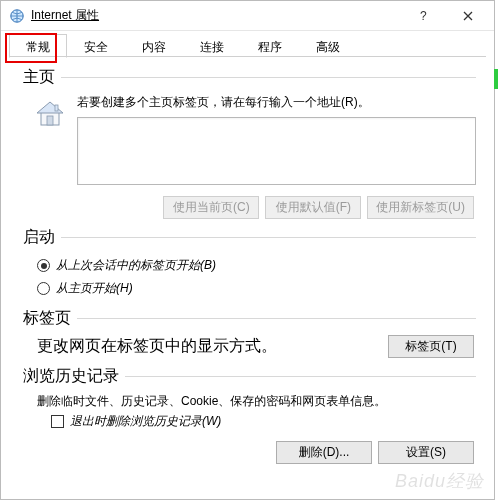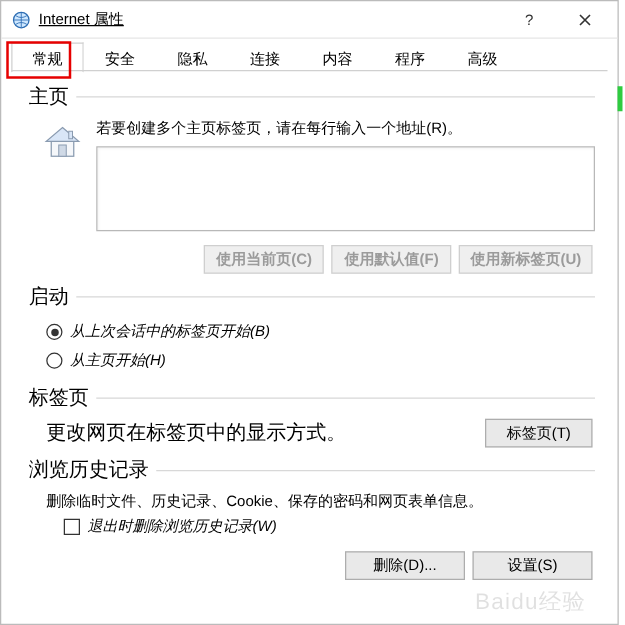--- a/index.html
+++ b/index.html
@@ -19,31 +19,31 @@
   .group-header { display:flex; align-items:center; margin-bottom:6px;}
   .group-header .label { font-size:16px; white-space:nowrap; padding-right:4px;}
   .group-header .line { flex:1; height:1px; background:#d8d8d8; margin-left:2px;}
   .home-row { display:flex; align-items:flex-start; gap:10px; padding-left:10px;}
   .home-icon { width:34px; height:34px; flex:0 0 34px; margin-top:2px;}
   .home-body { flex:1; }
   .home-text { font-size:12px; margin-bottom:6px; }
   .ta { width:100%; height:68px; border:1px solid #b8b8b8; resize:none; padding:4px; font-size:12px; outline:none; box-shadow: inset 1px 1px 2px rgba(0,0,0,0.05);}
   .btn-row { display:flex; justify-content:flex-end; gap:6px; margin-top:8px; padding-right:2px;}
   .btn { min-width:96px; height:23px; border:1px solid #adadad; background:#e9e9e9; font-size:12px; padding:0 8px; display:inline-flex; align-items:center; justify-content:center;}
-  .btn.disabled { color:#9b9b9b; background:#efefef; border-color:#cfcfcf;font-weight:bold;}
+  .btn.disabled { color:#9b9b9b; background:#efefef; border-color:#cfcfcf;}
   .radio-row, .check-row { display:flex; align-items:center; gap:6px; padding:3px 0 3px 14px; font-size:12px;font-style:italic;}
   .radio { width:13px; height:13px; border-radius:50%; border:1px solid #333; display:inline-flex; align-items:center; justify-content:center;}
   .radio.checked::after{ content:""; width:6px; height:6px; border-radius:50%; background:#333;}
   .checkbox { width:13px; height:13px; border:1px solid #333; background:#fff;}
   .tabs-group-body { display:flex; align-items:center; justify-content:space-between; padding-left:14px; padding-right:2px;}
   .tabs-group-body .txt{ font-size:16px;}
   .history-body { padding-left:14px; }
   .history-text { font-size:12px; margin:4px 0 0;}
   .green-edge { position:absolute; right:-4px; top:68px; width:4px; height:20px; background:#2ecc40;}
-  .watermark { position:absolute; right:25px; bottom:6px; font-size:18px; color:rgba(0,0,0,0.12); letter-spacing:1px; pointer-events:none;}
+  .watermark { position:absolute; right:10px; bottom:6px; font-size:18px; color:rgba(0,0,0,0.12); font-style:italic; letter-spacing:1px; pointer-events:none;}
 </style>
 </head>
 <body>
 
 <div class="window">
   <div class="titlebar">
     <span class="icon">
       <svg width="16" height="16" viewBox="0 0 16 16">
         <circle cx="8" cy="8" r="6.2" fill="#cfe8ff" stroke="#2d6db3" stroke-width="1"></circle>
         <path d="M2 8 h12 M8 2 v12 M3.5 4.5 q4.5 3 9 0 M3.5 11.5 q4.5 -3 9 0" stroke="#2d6db3" stroke-width="0.7" fill="none"></path>
@@ -58,23 +58,22 @@
     <div class="winbtn">
       <svg width="10" height="10" viewBox="0 0 10 10">
           <path d="M1 1 L9 9 M9 1 L1 9" stroke="#333" stroke-width="1.3"></path>
         </svg>
     </div>
   </div>
 
   <div class="tabs">
     <div class="tab active"><span>常规</span></div>
     <div class="tab"><span>安全</span></div>
-    <div class="tab"><span>隐私</span></div>
+    <div class="tab"><span>内容</span></div>
     <div class="tab"><span>连接</span></div>
-    <div class="tab"><span>内容</span></div>
     <div class="tab"><span>程序</span></div>
     <div class="tab"><span>高级</span></div>
     <div class="tab-underline"></div>
   </div>
   <div class="red-box"></div>
 
   <div class="content">
 
     <div class="group">
       <div class="group-header">

